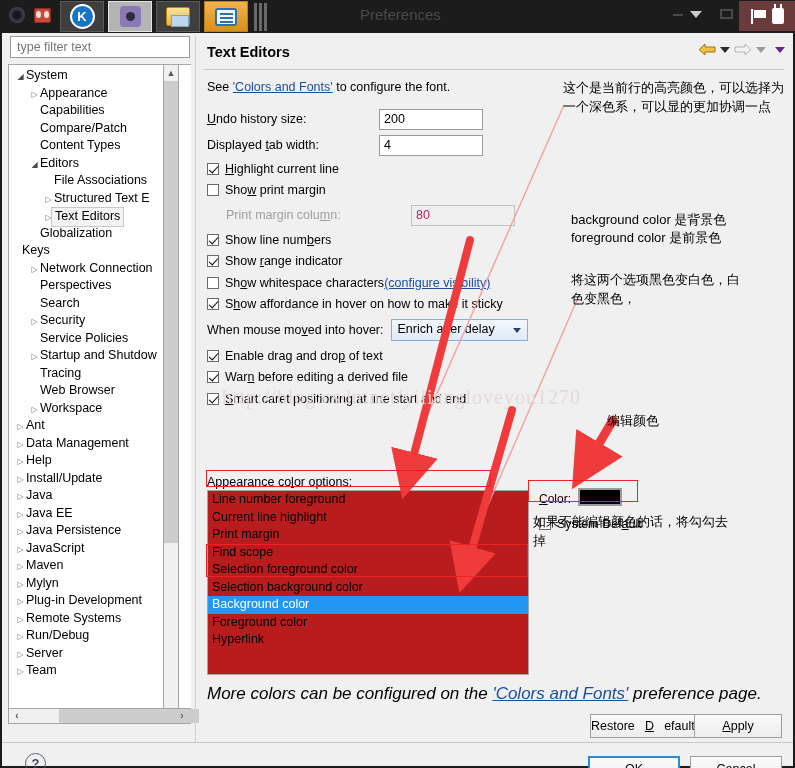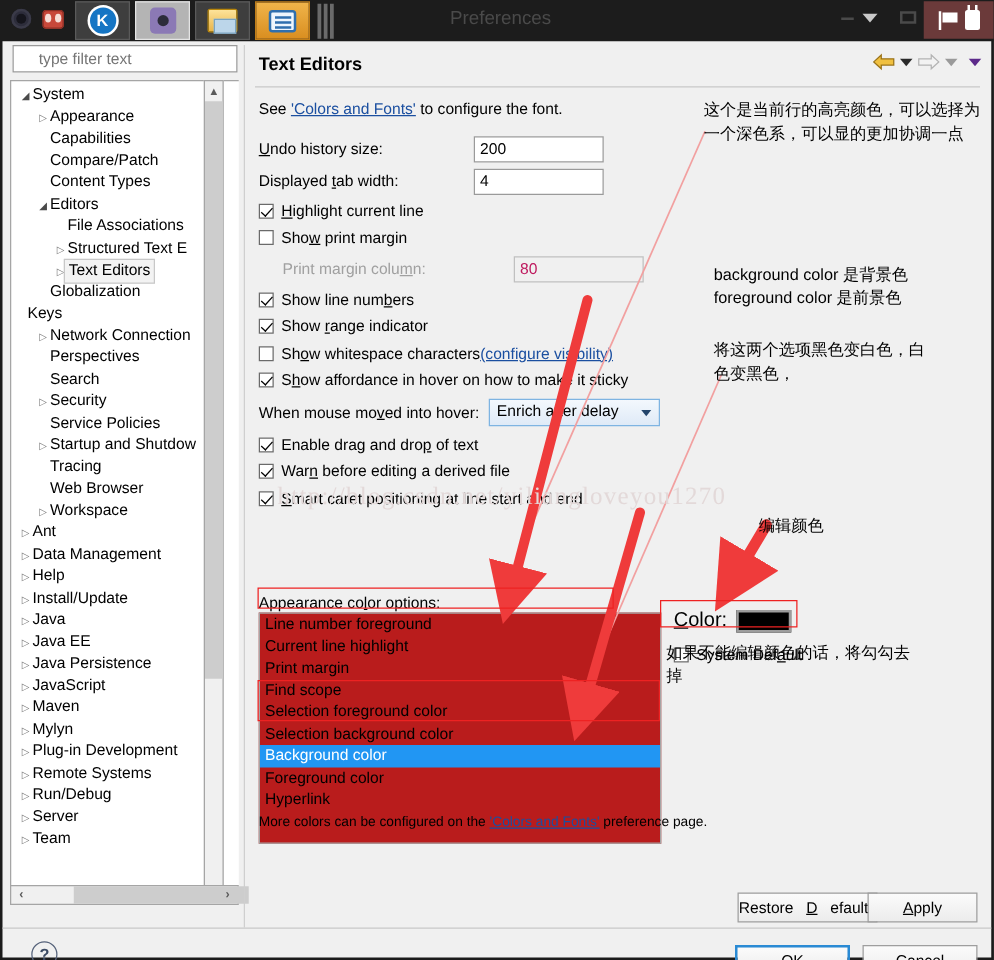--- a/index.html
+++ b/index.html
@@ -111,21 +111,21 @@
   .dialog {
     position:absolute; left:2px; top:33px; width:791px; height:733px;
     background:#f0f0f0;
   }
 
   
   .sidebar { position:absolute; left:6px; top:3px; width:185px; height:706px; }
   .filter-box {
     position:absolute; left:2px; top:0; width:180px; height:22px;
     border:1px solid #9a9a9a; background:#fff;
-    font-size:12.5px; padding:3px 20px; color:#5a5a5a;
+    font-size:12.5px; padding:3px 6px; color:#5a5a5a;
     font-family:"Liberation Sans", sans-serif;
   }
   .tree-wrap {
     position:absolute; left:0; top:28px; width:183px; height:660px;
     background:#fff; border:1px solid #a5a5a5; border-right:none;
     overflow:hidden;
   }
   .tree { position:absolute; left:0; top:2px; width:183px; }
   .tnode {
     height:17.5px; line-height:17.5px; font-size:12.5px;
@@ -207,27 +207,27 @@
 
   .acolor-lbl { position:absolute; left:6px; top:439px; font-size:12.5px; }
   .listbox {
     position:absolute; left:6px; top:454px; width:322px; height:185px;
     background:#b91c1c; border:1px solid #a5a5a5; overflow:hidden;
   }
   .litem { height:17.5px; line-height:17.5px; font-size:12.5px; padding-left:4px; }
   .litem.sel { background:#2196f3; color:#fff; }
 
   .color-area { position:absolute; left:338px; top:452px; width:240px; }
-  .color-row { display:flex; align-items:flex-end; font-size:16px; }
+  .color-row { display:flex; align-items:flex-end; font-size:12px; }
   .swatch {
     width:44px; height:18px; background:#000; border:2px solid #9c9c9c; margin-left:7px;
   }
   .sysdef-row { display:flex; align-items:center; font-size:12.5px; margin-top:11px; }
 
-  .more-line { position:absolute; left:6px; top:616px; font-size:11px; }
+  .more-line { position:absolute; left:6px; top:648px; font-size:17px;font-style:italic; }
 
   .btn {
     height:24px; border:1px solid #9e9e9e;
     background:linear-gradient(#fbfbfb,#ececec);
     font-size:12.5px; font-family:"Liberation Sans", sans-serif;
     display:flex; align-items:center; justify-content:center; cursor:pointer;
   }
   .btn.focus { border:2px solid #2a8ad4; }
   .btn-restore { position:absolute; left:389px; top:678px; width:112px;justify-content:space-between; }
   .btn-apply   { position:absolute; left:493px; top:678px; width:88px; }

